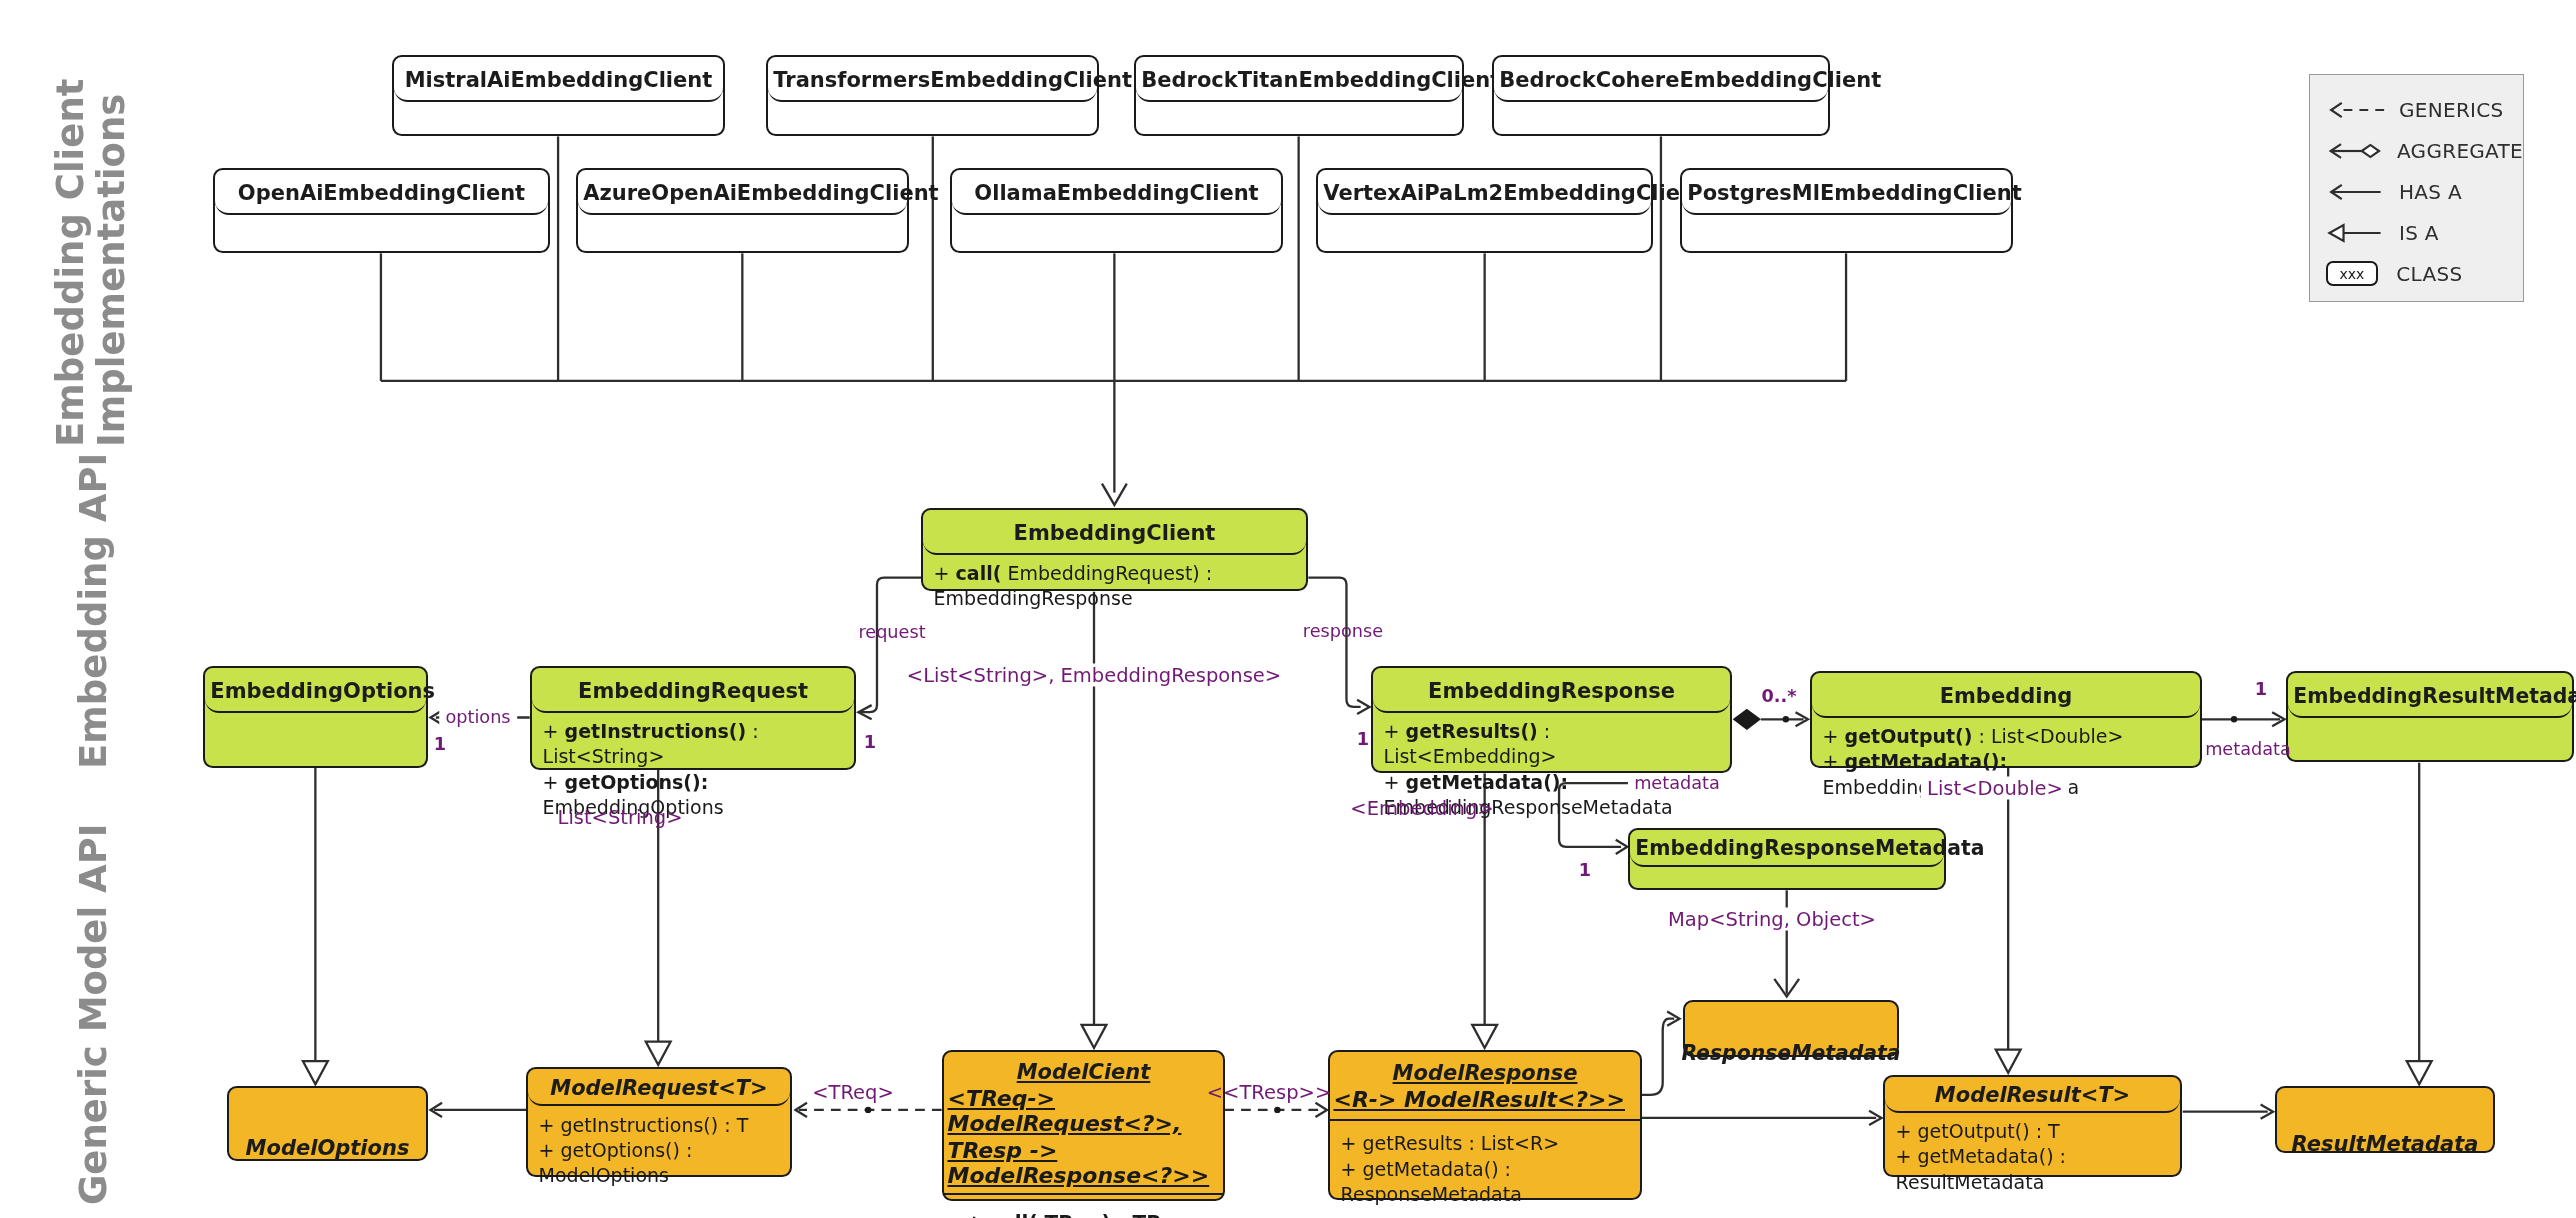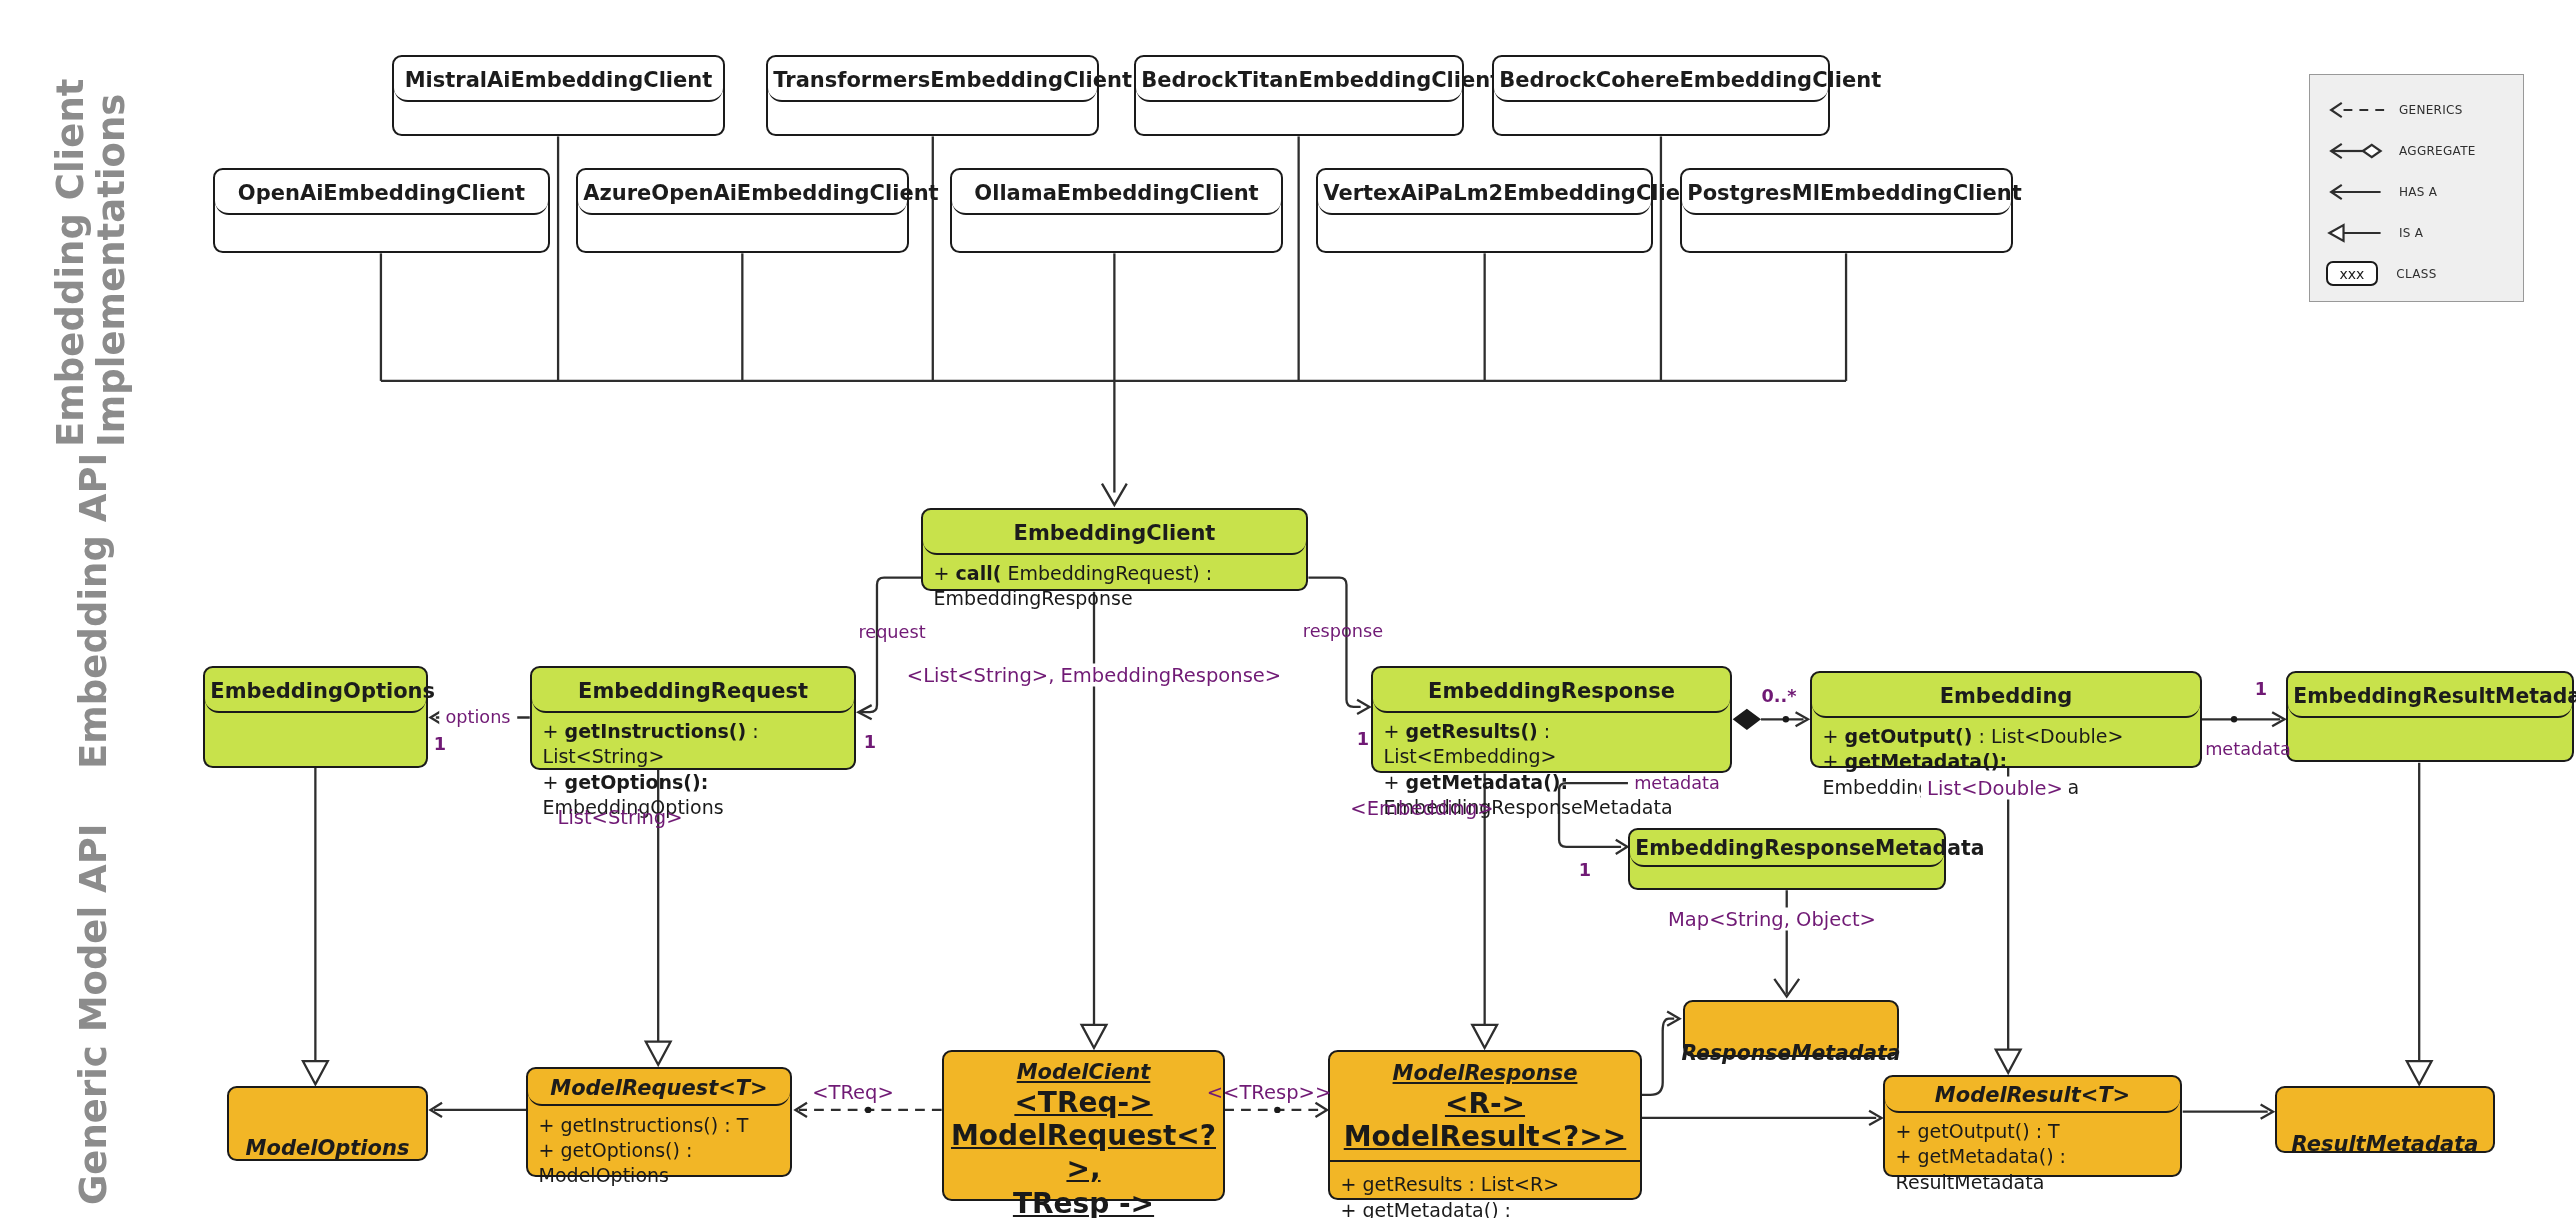--- a/index.html
+++ b/index.html
@@ -12,37 +12,37 @@
   .box .hdr{border-bottom:2.1px solid #1a1a1a;}
   .box .hdr .title{padding-bottom:3.5px;}
   .box.divided > .title{border-bottom:2.1px solid #1a1a1a;border-radius:14px;}
   .box .body{flex:1;}
   .box.single{align-items:center;justify-content:center;}
   .box.single .title{padding:0;margin-top:48px;}
   .green{background:#c8e24b;}
   .orange{background:#f2b626;}
   .orange .title{font-style:italic;}
   .underlined .title{text-decoration:underline;}
-  .gline{font-weight:600;text-decoration:underline;text-align:center;
-    font-size:28px;padding:0.9px 3.5px;}
+  .gline{font-style:italic;font-weight:600;text-decoration:underline;
+    font-size:22px;padding:0.9px 3.5px;}
   .methods{padding:6.2px 10.6px 5.3px;font-size:19px;line-height:1.34;flex:1;}
   .green .m-name{font-weight:700;}
   .orange .m-name{font-weight:400;}
   .methods.center-method{text-align:center;font-weight:700;padding-top:14px;font-size:20px;}
   .vlabel{position:absolute;transform:rotate(-90deg);transform-origin:0 0;white-space:nowrap;
     font-weight:700;font-size:37px;color:#8c8c8c;z-index:0;line-height:1.1;}
   .elabel{position:absolute;transform:translate(-50%,-50%);font-size:17.7px;white-space:nowrap;
     z-index:3;color:#701a75;}
   .elabel.type{font-size:19.5px;}
   .elabel.bg{background:#fff;padding:0 6.2px;}
   .elabel.mult{font-weight:700;font-size:17.7px;}
   .legend{position:absolute;left:2309px;top:74px;width:215px;height:228px;background:#efefef;
     border:1.8px solid #999;z-index:2;box-sizing:border-box;padding:14px 0 0 12.4px;}
   .lrow{display:flex;align-items:center;gap:10.6px;height:41px;}
-  .llabel{font-size:12px;color:#2f2f2f;letter-spacing:0.3px;}
+  .llabel{font-size:20px;color:#2f2f2f;letter-spacing:0.3px;}
   .mini-box{display:inline-block;border:2.2px solid #1a1a1a;border-radius:7px;background:#fff;
     font-size:14px;padding:2.7px 11.5px;margin-left:3.5px;margin-right:8px;}
 </style>
 </head>
 <body>
 
 <div id="canvas">
 
   <div class="vlabel" style="left:51px;top:447px;">
     <div>Embedding Client</div>

